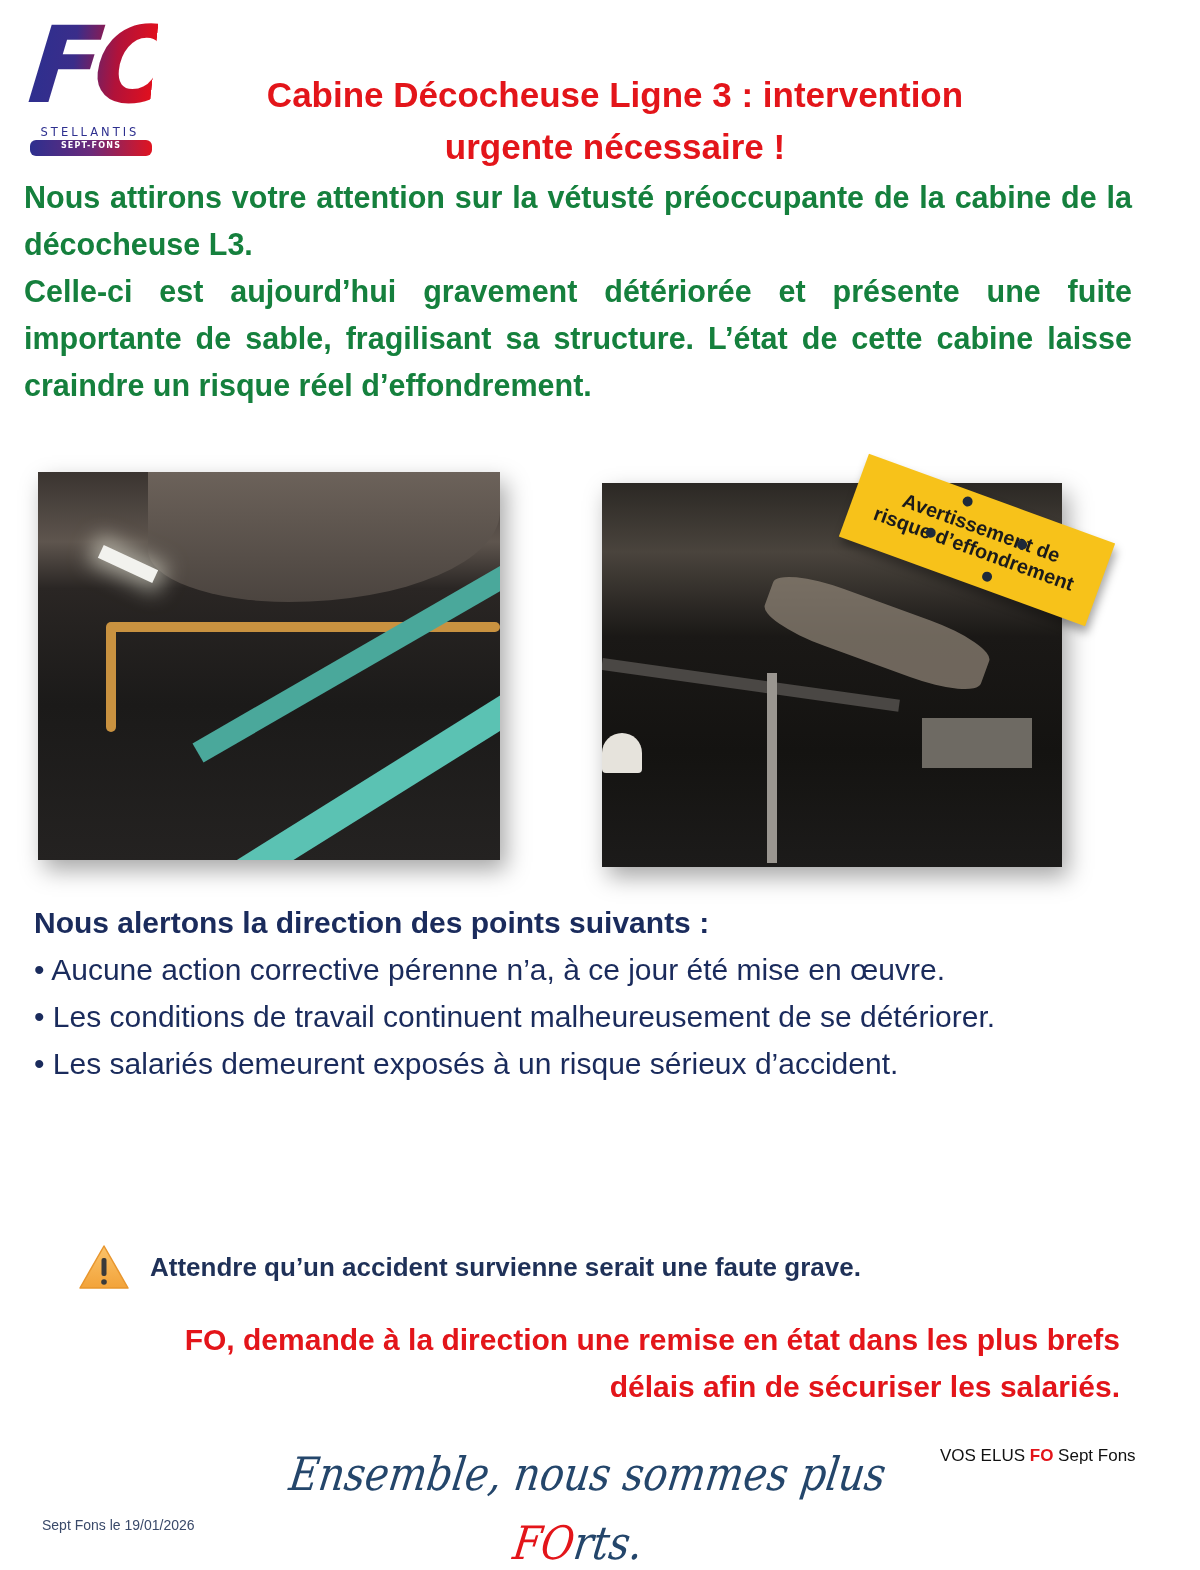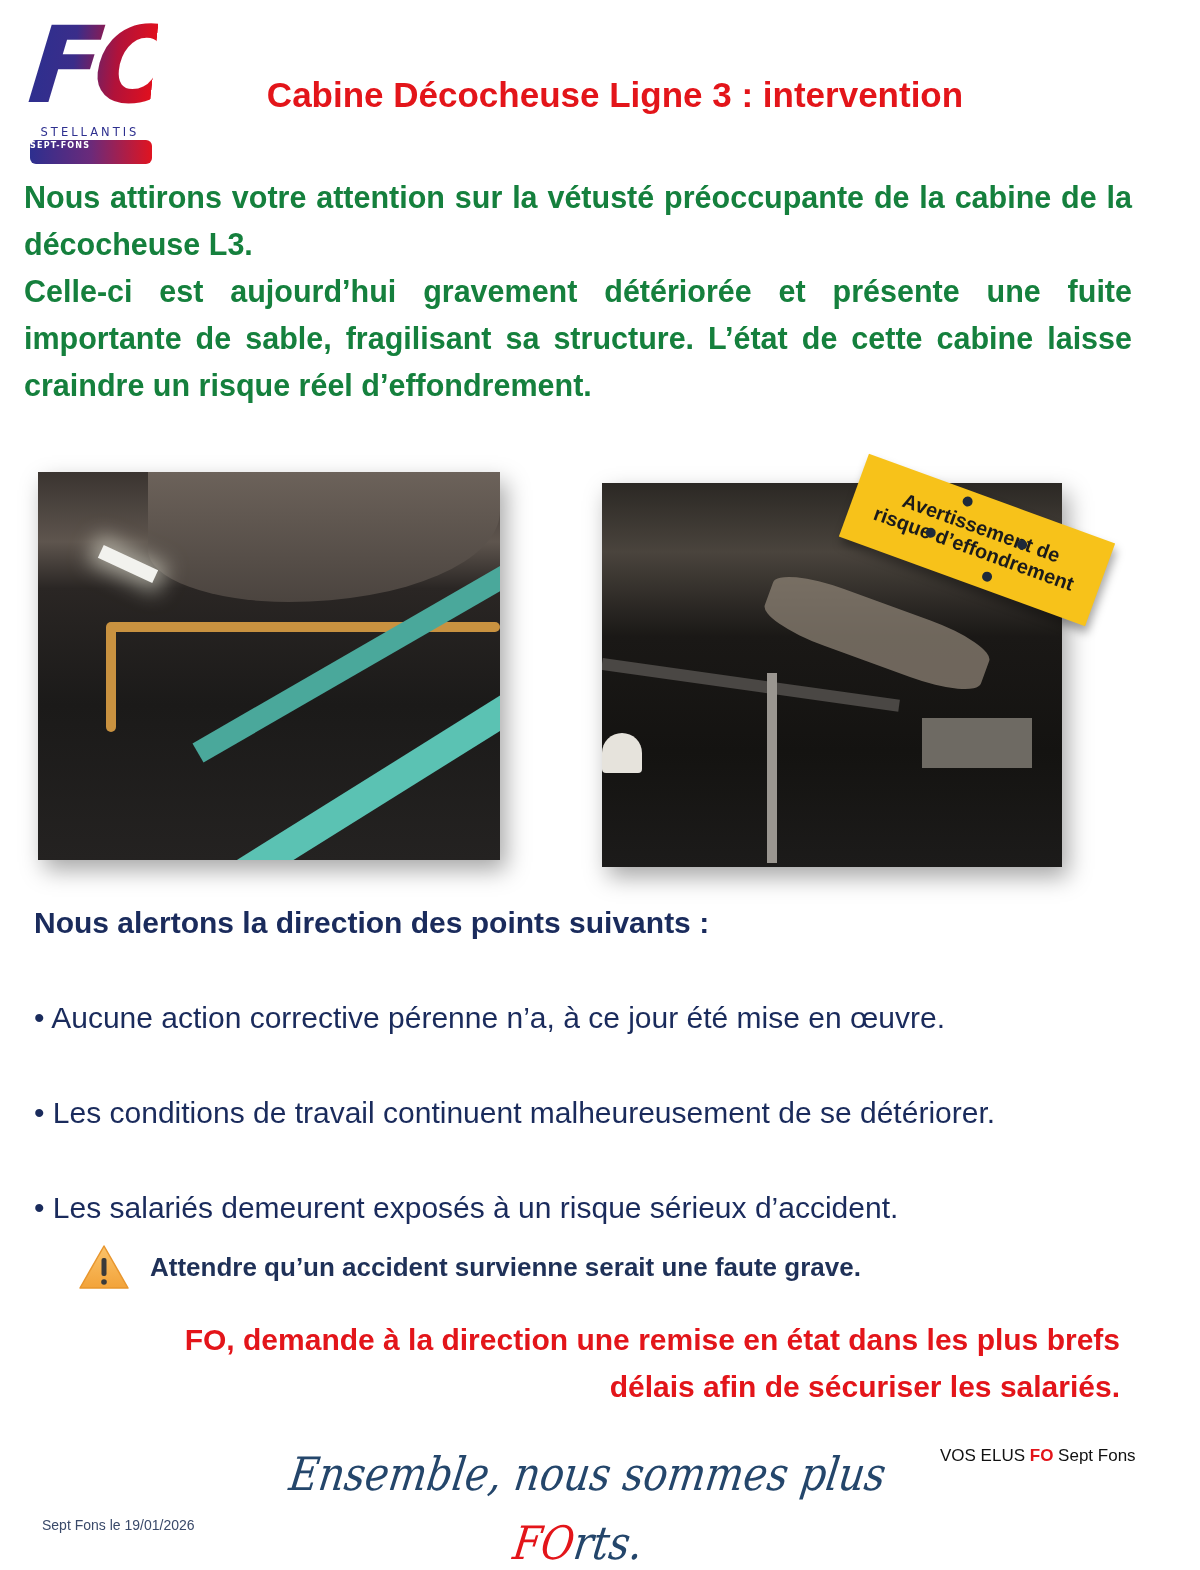--- a/index.html
+++ b/index.html
@@ -15,25 +15,25 @@
       background: linear-gradient(90deg, #2d2f8f 0%, #3a2d8a 35%, #b1123a 70%, #e0101e 100%);
       -webkit-background-clip: text; background-clip: text; color: transparent;
       transform: skewX(-6deg);
     }
     .logo-stellantis {
       position: absolute; left: 2px; top: 114px; width: 124px; text-align: center;
       font-family: "DejaVu Sans", sans-serif; font-size: 11.5px; letter-spacing: 3px;
       color: #2d2f8f; line-height: 12px;
     }
     .logo-bar {
-      position: absolute; left: 4px; top: 128px; width: 122px; height: 24px;
+      position: absolute; left: 4px; top: 128px; width: 122px; height: 16px;
       border-radius: 6px;
       background: linear-gradient(90deg, #2d2f8f 0%, #6b2a7a 50%, #e01420 100%);
       color: #ffffff; font-size: 8px; font-weight: bold; letter-spacing: 1.2px;
-      text-align: left; line-height: 12px; font-family: "DejaVu Sans", sans-serif;
+      text-align: center; line-height: 12px; font-family: "DejaVu Sans", sans-serif;
     }
 
     
     .title {
       position: absolute; left: 200px; top: 28px; width: 830px; text-align: center;
       color: #e3151a; font-weight: bold; font-size: 35px; line-height: 52px; margin-top: 41px;
     }
 
     
     .intro {
@@ -82,21 +82,21 @@
 
     
     .alerts-heading {
       position: absolute; left: 34px; top: 900px; color: #1a2b5c;
       font-weight: bold; font-size: 30px; line-height: 46px;
     }
     .alerts-list {
       position: absolute; left: 34px; top: 946px; width: 1010px;
       color: #1a2b5c; font-size: 30px; line-height: 47px;
     }
-    .alerts-list li { list-style: none; margin-top: 48px; }
+    .alerts-list li { list-style: none; }
 
     
     .attention {
       position: absolute; left: 78px; top: 1242px; height: 50px; display: flex; align-items: center;
       color: #1f3158; font-weight: bold; font-size: 26px;
     }
     .warn-icon { width: 52px; height: 46px; margin-right: 20px; display: inline-block; }
 
     
     .demand {
@@ -124,20 +124,21 @@
 <body>
 
 <div class="logo">
   <div class="logo-fo">FO</div>
   <div class="logo-stellantis">STELLANTIS</div>
   <div class="logo-bar">SEPT-FONS</div>
 </div>
 
 <h1 class="title">
   <div>Cabine Décocheuse Ligne 3 : intervention</div>
+  <div>urgente nécessaire !</div>
 </h1>
 
 <div class="intro">
   <p>Nous attirons votre attention sur la vétusté préoccupante de la cabine de la décocheuse L3.</p>
   <p>Celle-ci est aujourd’hui gravement détériorée et présente une fuite importante de sable, fragilisant sa structure. L’état de cette cabine laisse craindre un risque réel d’effondrement.</p>
 </div>
 
 <div class="photo photo-left">
   <div class="shape ceiling"></div>
   <div class="shape light-bar"></div>

